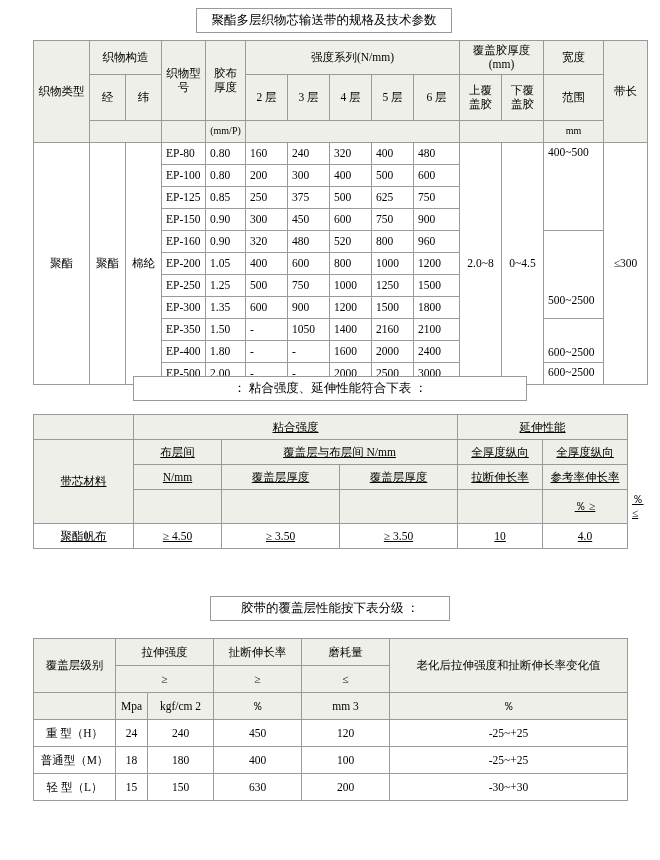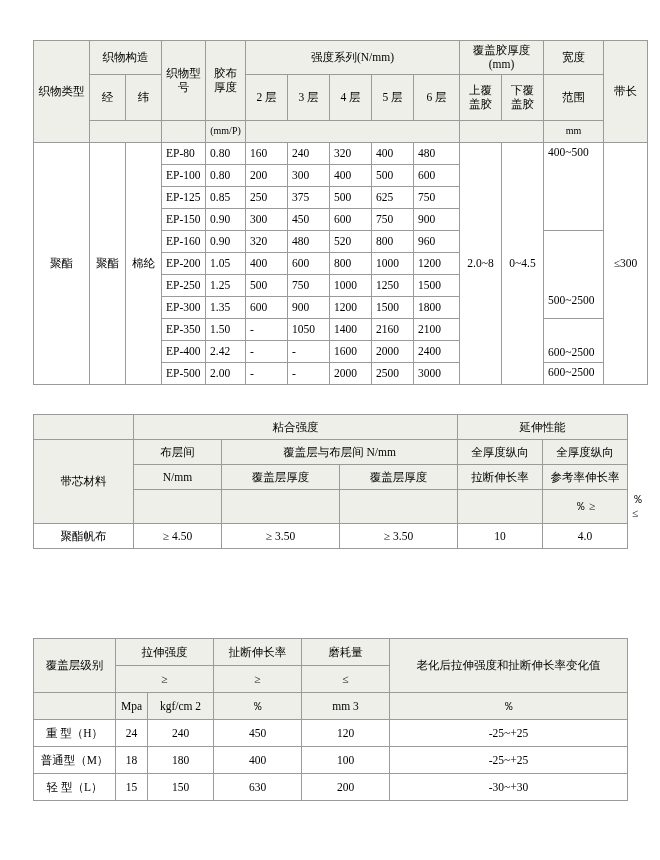--- a/index.html
+++ b/index.html
@@ -62,21 +62,21 @@
   #t1 .hdr td { background: #efefe9; }
   #t1 .vtall { height: 46px; }
 
   
   #t2-wrap {
     position: absolute;
     left: 33px;
     top: 414px;
     width: 594px;
   }
-  #t2 { width: 594px; }
+  #t2 { width: 594px; text-decoration: underline; }
   #t2 td { height: 20px; }
 
   
   #t3-wrap {
     position: absolute;
     left: 33px;
     top: 638px;
     width: 594px;
   }
   #t3 { width: 594px; }
@@ -87,20 +87,23 @@
   .cap3 { left: 210px; top: 596px; width: 240px; }
   .caption .inner {
     display: block;
   }
 </style>
 </head>
 <body>
 
 <div class="page">
 
+  <div class="caption cap1">
+    <span class="inner">聚酯多层织物芯输送带的规格及技术参数</span>
+  </div>
 
   <div id="t1-wrap">
     <table id="t1">
       <colgroup>
         <col style="width:56px">
         <col style="width:36px">
         <col style="width:36px">
         <col style="width:44px">
         <col style="width:40px">
         <col style="width:42px">
@@ -230,41 +233,44 @@
         <td class="lft">1.50</td>
         <td class="lft">-</td>
         <td class="lft">1050</td>
         <td class="lft">1400</td>
         <td class="lft">2160</td>
         <td class="lft">2100</td>
         <td class="lft" rowspan="2" style="vertical-align:bottom;padding-bottom:2px">600~2500</td>
       </tr>
       <tr>
         <td class="lft">EP-400</td>
-        <td class="lft">2.42</td>
+        <td class="lft">1.80</td>
         <td class="lft">-</td>
         <td class="lft">-</td>
         <td class="lft">1600</td>
         <td class="lft">2000</td>
         <td class="lft">2400</td>
       </tr>
       <tr>
         <td class="lft">EP-500</td>
         <td class="lft">2.00</td>
         <td class="lft">-</td>
         <td class="lft">-</td>
         <td class="lft">2000</td>
         <td class="lft">2500</td>
         <td class="lft">3000</td>
         <td class="lft" style="vertical-align:top">600~2500</td>
       </tr>
     </tbody>
       </table>
   </div>
 
+  <div class="caption cap2">
+    <span class="inner">：            粘合强度、延伸性能符合下表  ：</span>
+  </div>
 
   <div id="t2-wrap">
     <table id="t2">
       <colgroup>
         <col style="width:100px">
         <col style="width:88px">
         <col style="width:118px">
         <col style="width:118px">
         <col style="width:85px">
         <col style="width:85px">
@@ -304,20 +310,23 @@
         <td class="ctr">≥ 4.50</td>
         <td class="ctr">≥ 3.50</td>
         <td class="ctr">≥ 3.50</td>
         <td class="ctr">10</td>
         <td class="ctr">4.0</td>
       </tr>
     </tbody>
       </table>
   </div>
 
+  <div class="caption cap3">
+    <span class="inner">胶带的覆盖层性能按下表分级  ：</span>
+  </div>
 
   <div id="t3-wrap">
     <table id="t3">
       <colgroup>
         <col style="width:82px">
         <col style="width:32px">
         <col style="width:66px">
         <col style="width:88px">
         <col style="width:88px">
         <col style="width:238px">

